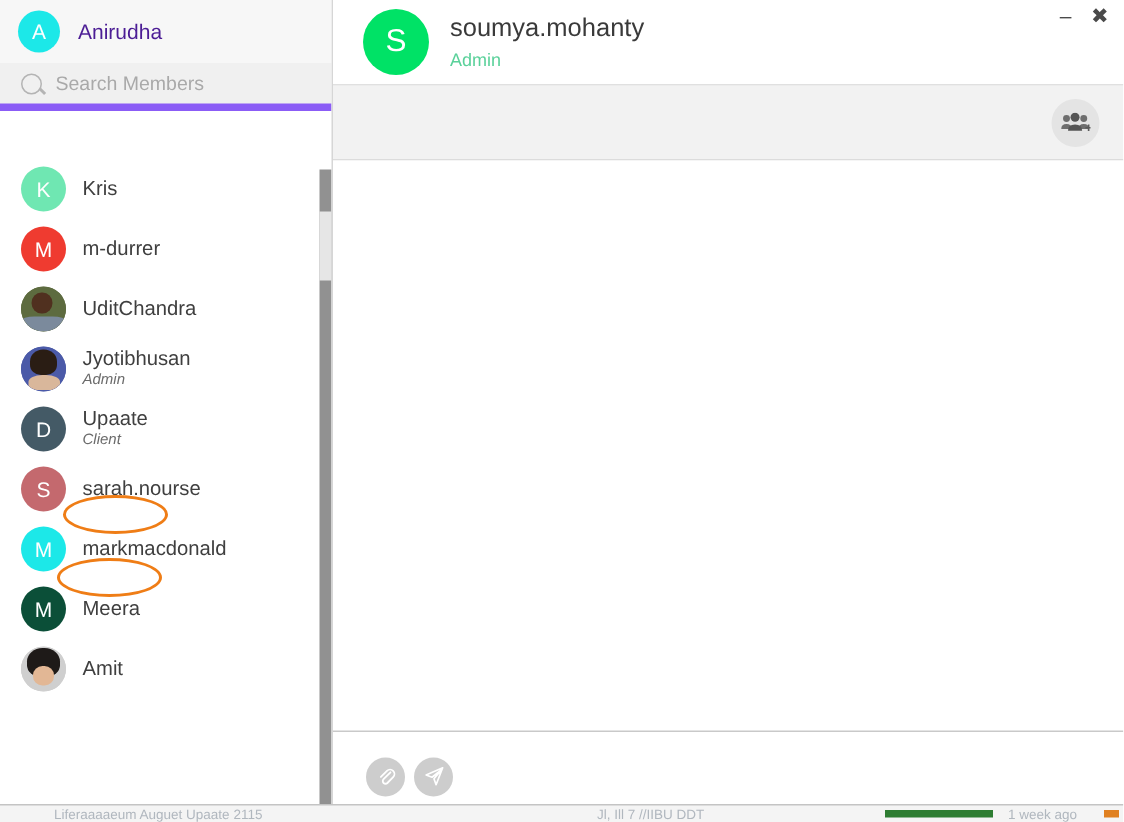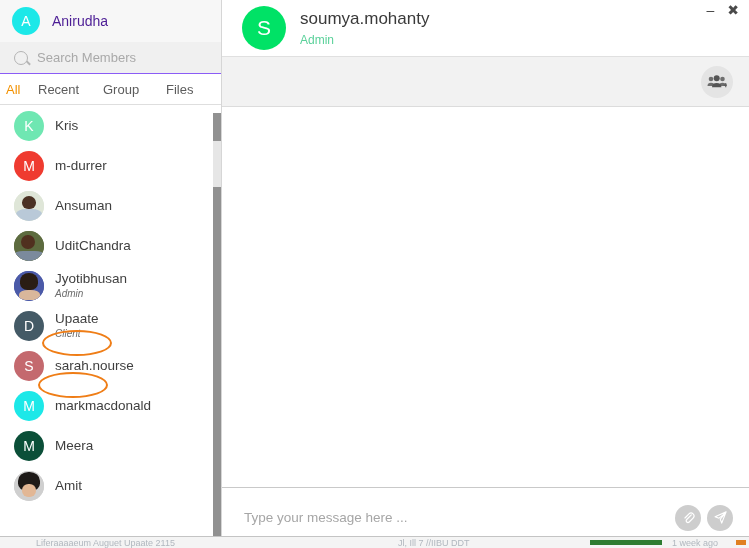--- a/index.html
+++ b/index.html
@@ -55,21 +55,21 @@
 
   .profile-name {
     margin-left: 12px;
     font-size: 14px;
     color: #4c1d95;
   }
 
   .search-bar {
     height: 32px;
     background: #f0f0f0;
-    border-bottom: 1px solid #8b5cf6;
+    border-bottom: 5px solid #8b5cf6;
     display: flex;
     align-items: center;
     padding-left: 14px;
     box-sizing: border-box;
   }
   .search-icon {
     width: 12px; height: 12px;
     border: 1.5px solid #b4b4b4;
     border-radius: 50%;
     position: relative;
@@ -351,50 +351,36 @@
         <span>A</span>
       </div>
       <div class="profile-name">Anirudha</div>
     </div>
 
     <div class="search-bar">
       <div class="search-icon"></div>
       <input class="search-input" type="text" placeholder="Search Members" style="">
     </div>
 
-    <div class="tabs" id="tabs-container">
-        <div class="tab active" style="position: absolute; left: 6px; color: rgb(242, 145, 0);"><span>All</span><div class="tab-caret"></div></div>
-        <div class="tab" style="position: absolute; left: 38px;"><span>Recent</span></div>
-        <div class="tab" style="position: absolute; left: 103px;"><span>Group</span></div>
-        <div class="tab" style="position: absolute; left: 166px;"><span>Files</span></div>
-      </div>
 
     <div id="contact-list">
         <div class="contact-row">
           <div class="avatar sz30" style="background: rgb(111, 231, 178);">
             <span>K</span>
           </div>
           <div class="contact-text">
             <div class="contact-name">Kris</div>
           </div>
         </div>
         <div class="contact-row">
           <div class="avatar sz30" style="background: rgb(239, 59, 48);">
             <span>M</span>
           </div>
           <div class="contact-text">
             <div class="contact-name">m-durrer</div>
-          </div>
-        </div>
-        <div class="contact-row">
-          <div class="avatar sz30" style="background: rgb(223, 230, 216);">
-            <div class="photo ph-ansuman"></div>
-          </div>
-          <div class="contact-text">
-            <div class="contact-name">Ansuman</div>
           </div>
         </div>
         <div class="contact-row">
           <div class="avatar sz30" style="background: rgb(93, 107, 63);">
             <div class="photo ph-udit"></div>
           </div>
           <div class="contact-text">
             <div class="contact-name">UditChandra</div>
           </div>
         </div>
@@ -484,21 +470,20 @@
           <circle cx="9.7" cy="3.2" r="3" fill="#555555"></circle>
           <path d="M5 12.2 q0 -4.2 4.7 -4.2 q4.7 0 4.7 4.2 z" fill="#555555"></path>
           <path d="M16.6 9.6 h1.6 v-1.6 h1.1 v1.6 h1.6 v1.1 h-1.6 v1.6 h-1.1 v-1.6 h-1.6 z" fill="#5a5a5a"></path>
         </svg>
       </div>
     </div>
 
     <div class="messages-area"></div>
 
     <div class="composer">
-      <input class="composer-input" type="text" placeholder="Type your message here ..." style="">
       <div class="composer-actions">
         <div class="round-icon-btn">
           <svg width="15" height="15" viewBox="0 0 16 16">
             <path d="M11 5.2 L6.1 10.1 a1.9 1.9 0 1 0 2.7 2.7 L12.9 8.6 a3.1 3.1 0 1 0 -4.4 -4.4 L4.2 8.5" fill="none" stroke="#ffffff" stroke-width="1.3" stroke-linecap="round"></path>
           </svg>
         </div>
         <div class="round-icon-btn">
           <svg width="15" height="15" viewBox="0 0 16 16">
             <path d="M14 2 L2.2 7.1 L6.4 8.7 L13.4 3.1 L7.8 9.8 L9.3 14 Z" fill="none" stroke="#ffffff" stroke-width="1.2" stroke-linejoin="round"></path>
           </svg>

